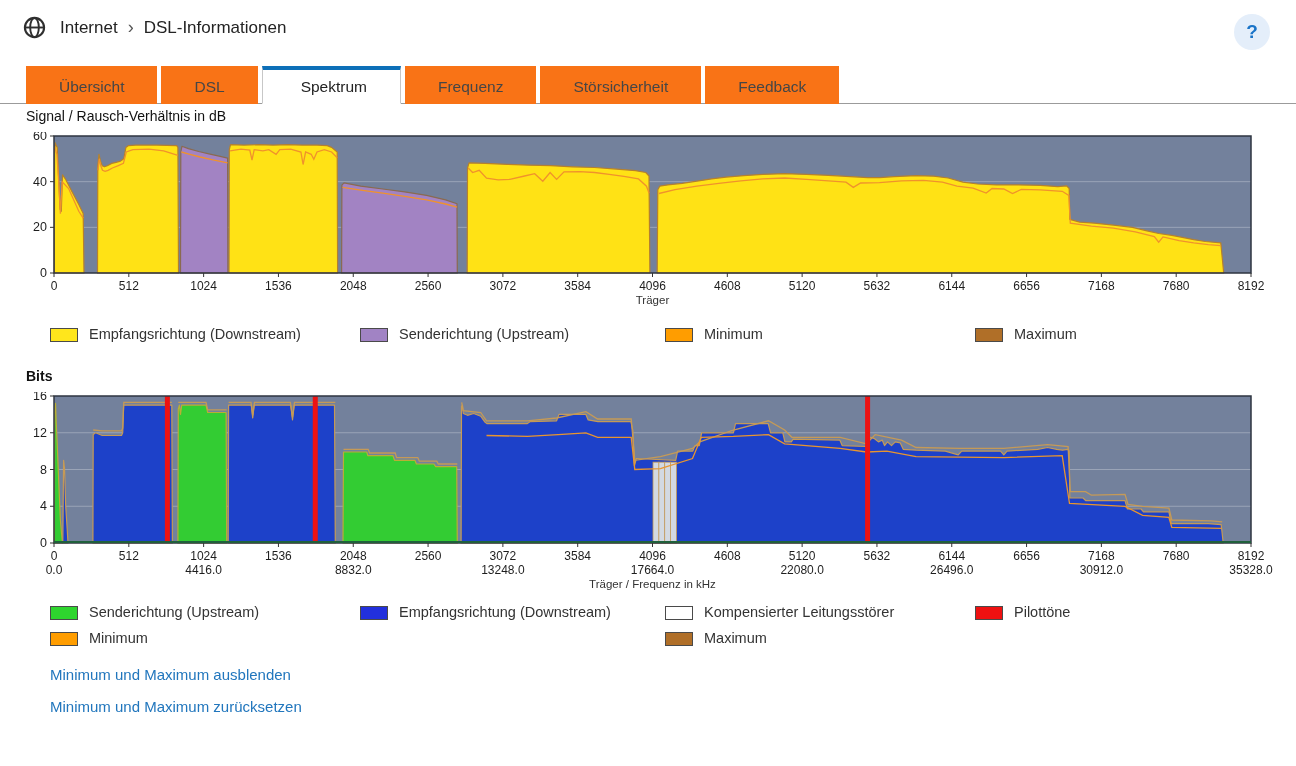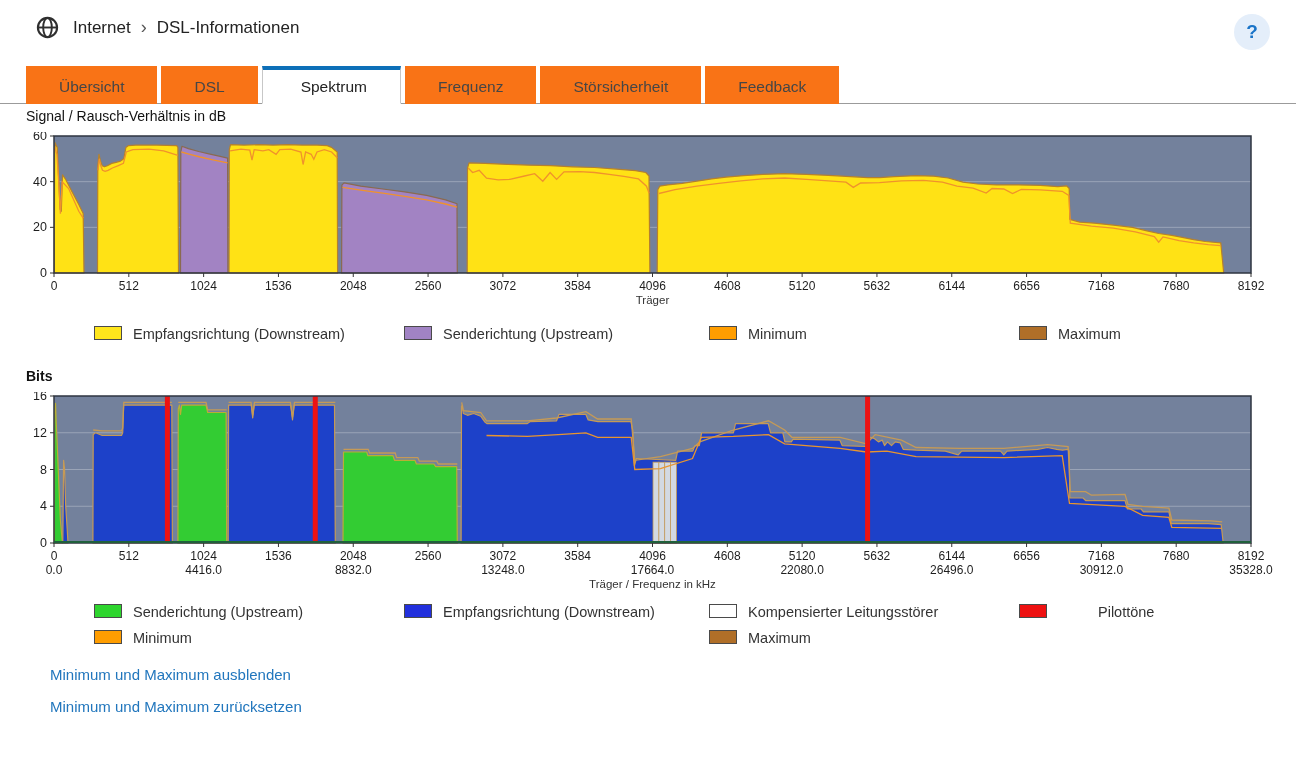--- a/index.html
+++ b/index.html
@@ -1,20 +1,20 @@
 <!DOCTYPE html>
 <html><head>
 <meta charset="utf-8">
 <style>
   * { margin:0; padding:0; box-sizing:border-box; }
   html,body { width:1296px; height:766px; background:#ffffff; overflow:hidden;
               font-family:"Liberation Sans", sans-serif; color:#333; }
 
   
-  .page-header { position:relative; padding:16px 24px 6px 36px; height:56px; }
+  .page-header { position:relative; padding:16px 24px 6px 23px; height:56px; }
   .crumbs { display:flex; align-items:center; gap:10px; }
   .globe { width:23px; height:23px; margin-right:4px; }
   .crumb { font-size:17px; color:#232323; cursor:pointer; }
   .crumb-sep { font-size:18px; color:#555; line-height:1; padding-bottom:2px;}
   .help-btn { position:absolute; right:26px; top:14px; width:36px; height:36px; border-radius:50%;
               background:#e4eefa; color:#1a74c8; font-size:19px; font-weight:bold;
               display:flex; align-items:center; justify-content:center; cursor:pointer; }
 
   
   .tabbar { display:flex; gap:4px; padding-left:26px; border-bottom:1px solid #9b9b9b; margin-top:10px; }
@@ -31,21 +31,21 @@
   svg.chart { display:block; margin-top:8px; }
   .tick  { font:12px "Liberation Sans", sans-serif; fill:#1e1e1e; }
   .ytick { font:12.5px "Liberation Sans", sans-serif; fill:#1e1e1e; }
   .axis-label { font:11.5px "Liberation Sans", sans-serif; fill:#333; }
 
   
   .legend { display:grid; grid-template-columns:310px 305px 310px 1fr;
             margin:16px 0 0 50px; row-gap:10px; }
   .legend.first { margin-top:16px; }
   .legend.second { margin-top:12px; }
-  .legend-item { display:flex; align-items:flex-start;margin-left:44px; }
+  .legend-item { display:flex; align-items:flex-end; }
   .swatch { width:28px; height:14px; border:1px solid #4a4a4a; margin-right:11px; flex:0 0 auto; }
   .legend-label { font-size:14.5px; color:#333; }
 
   
   .links { margin:20px 6px 0 50px; }
   .action-link { display:block; color:#2176bd; font-size:15px; margin-bottom:15px;
                  text-decoration:none; cursor:pointer; }
 </style>
 </head>
 <body>
@@ -245,21 +245,21 @@
       <span class="legend-label">Senderichtung (Upstream)</span>
     </div>
     <div class="legend-item" style="grid-column: 2;">
       <span class="swatch" style="background: rgb(34, 48, 221);"></span>
       <span class="legend-label">Empfangsrichtung (Downstream)</span>
     </div>
     <div class="legend-item" style="grid-column: 3;">
       <span class="swatch" style="background: rgb(255, 255, 255);"></span>
       <span class="legend-label">Kompensierter Leitungsstörer</span>
     </div>
-    <div class="legend-item" style="grid-column: 4; gap: 40px;">
+    <div class="legend-item" style="grid-column: 4;">
       <span class="swatch" style="background: rgb(238, 17, 17);"></span>
       <span class="legend-label">Pilottöne</span>
     </div>
     <div class="legend-item" style="grid-column: 1;">
       <span class="swatch" style="background: rgb(255, 157, 0);"></span>
       <span class="legend-label">Minimum</span>
     </div>
     <div class="legend-item" style="grid-column: 3;">
       <span class="swatch" style="background: rgb(176, 111, 40);"></span>
       <span class="legend-label">Maximum</span>

